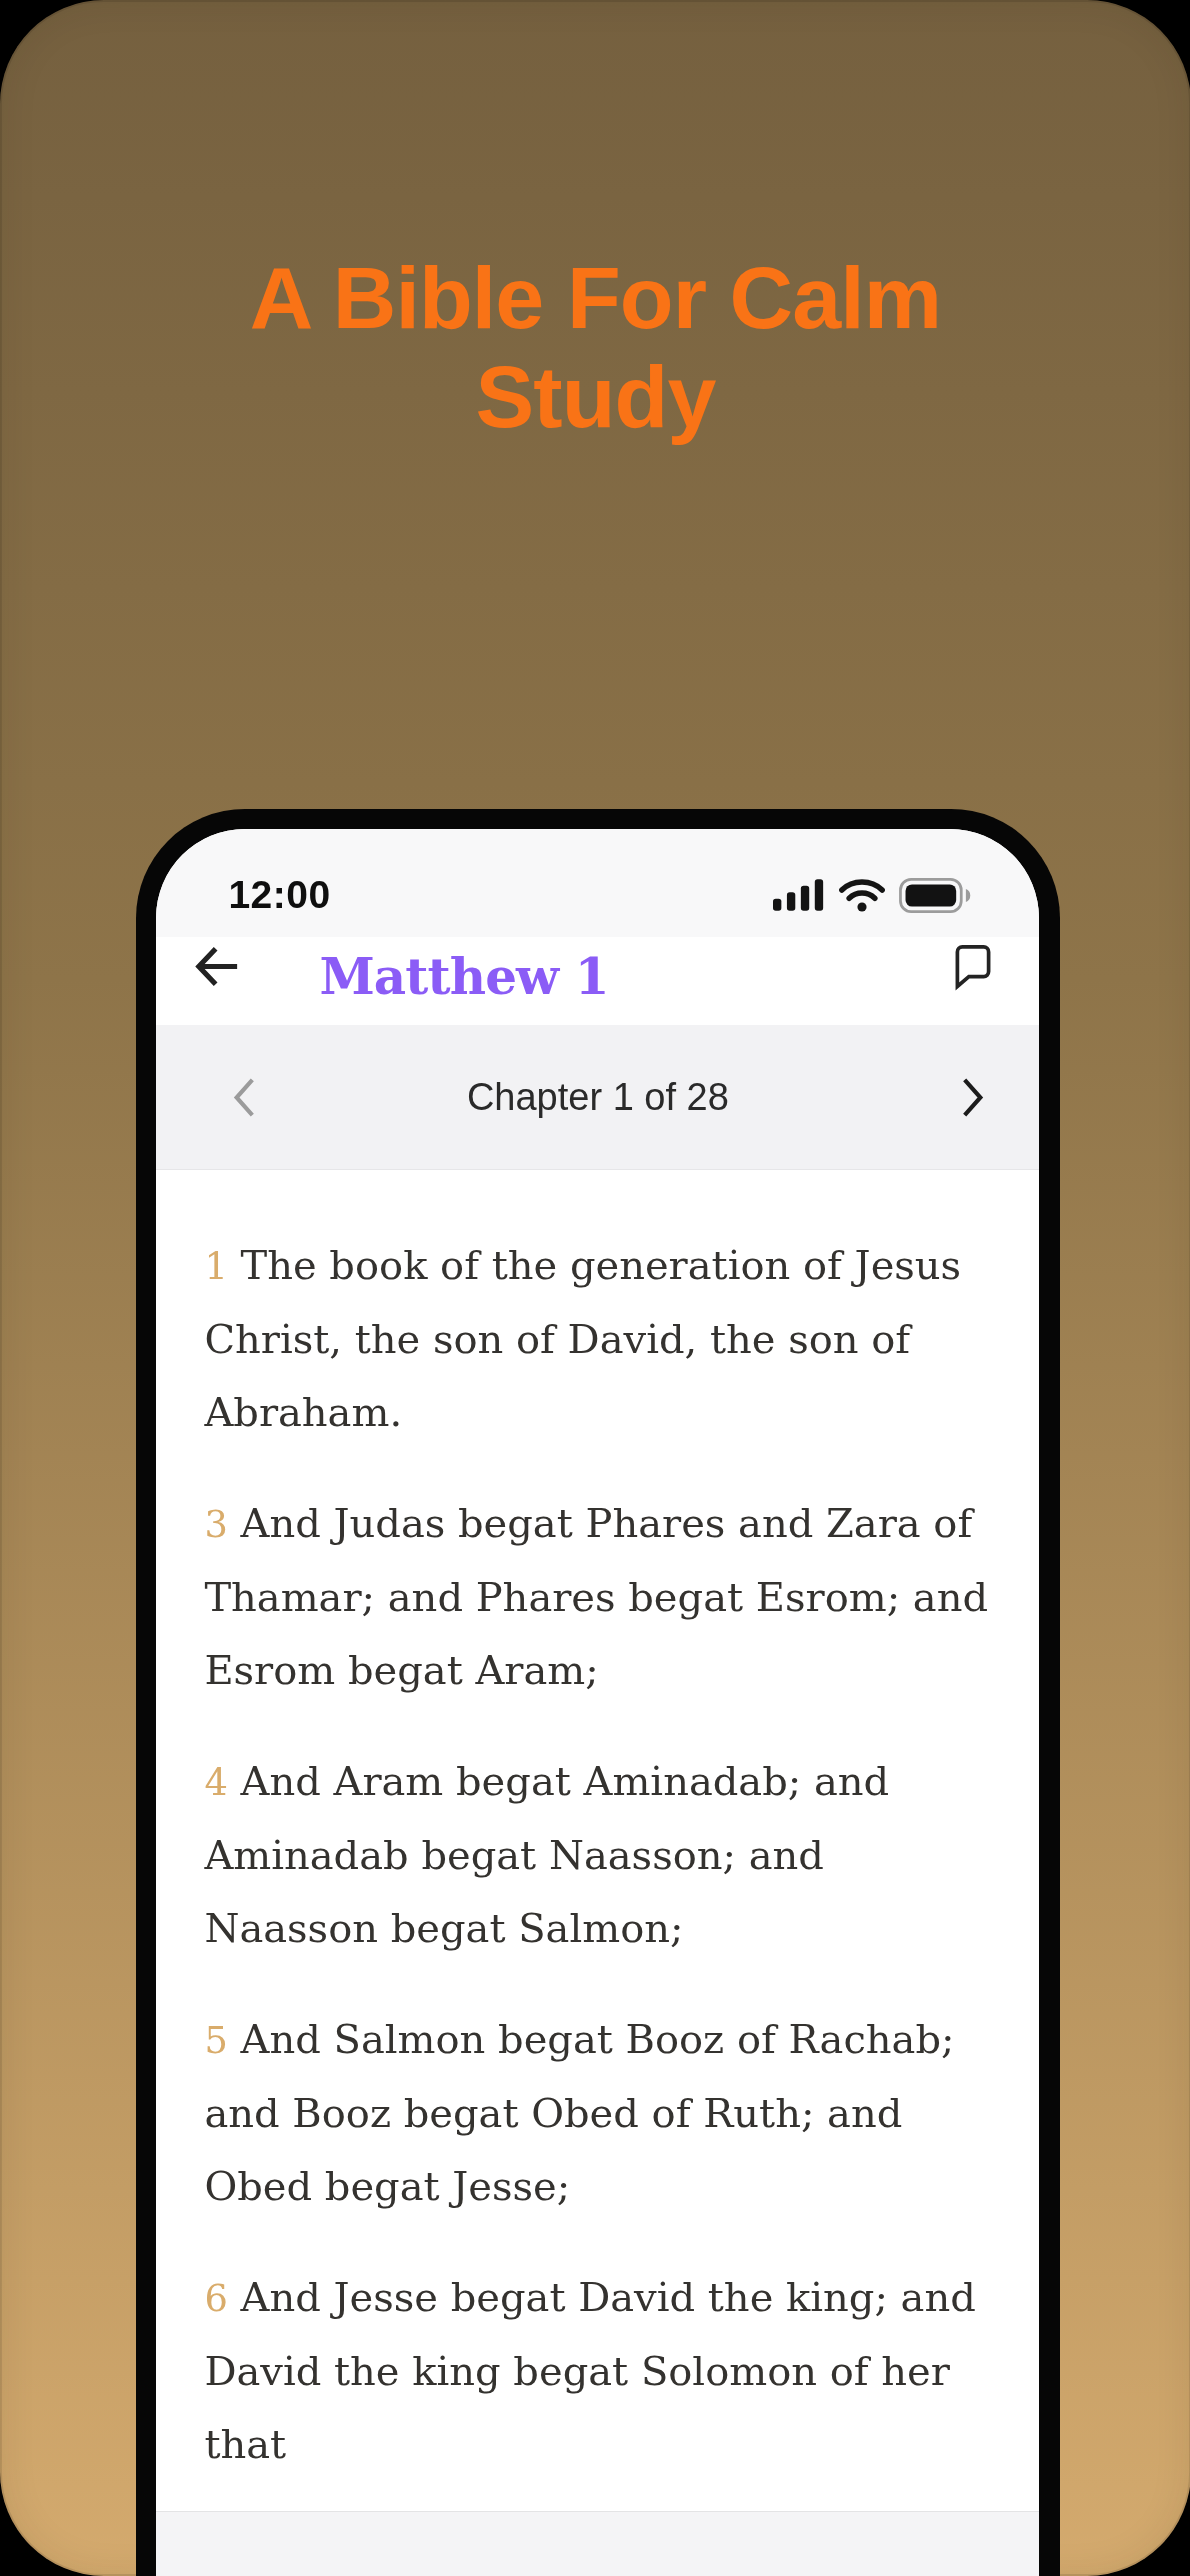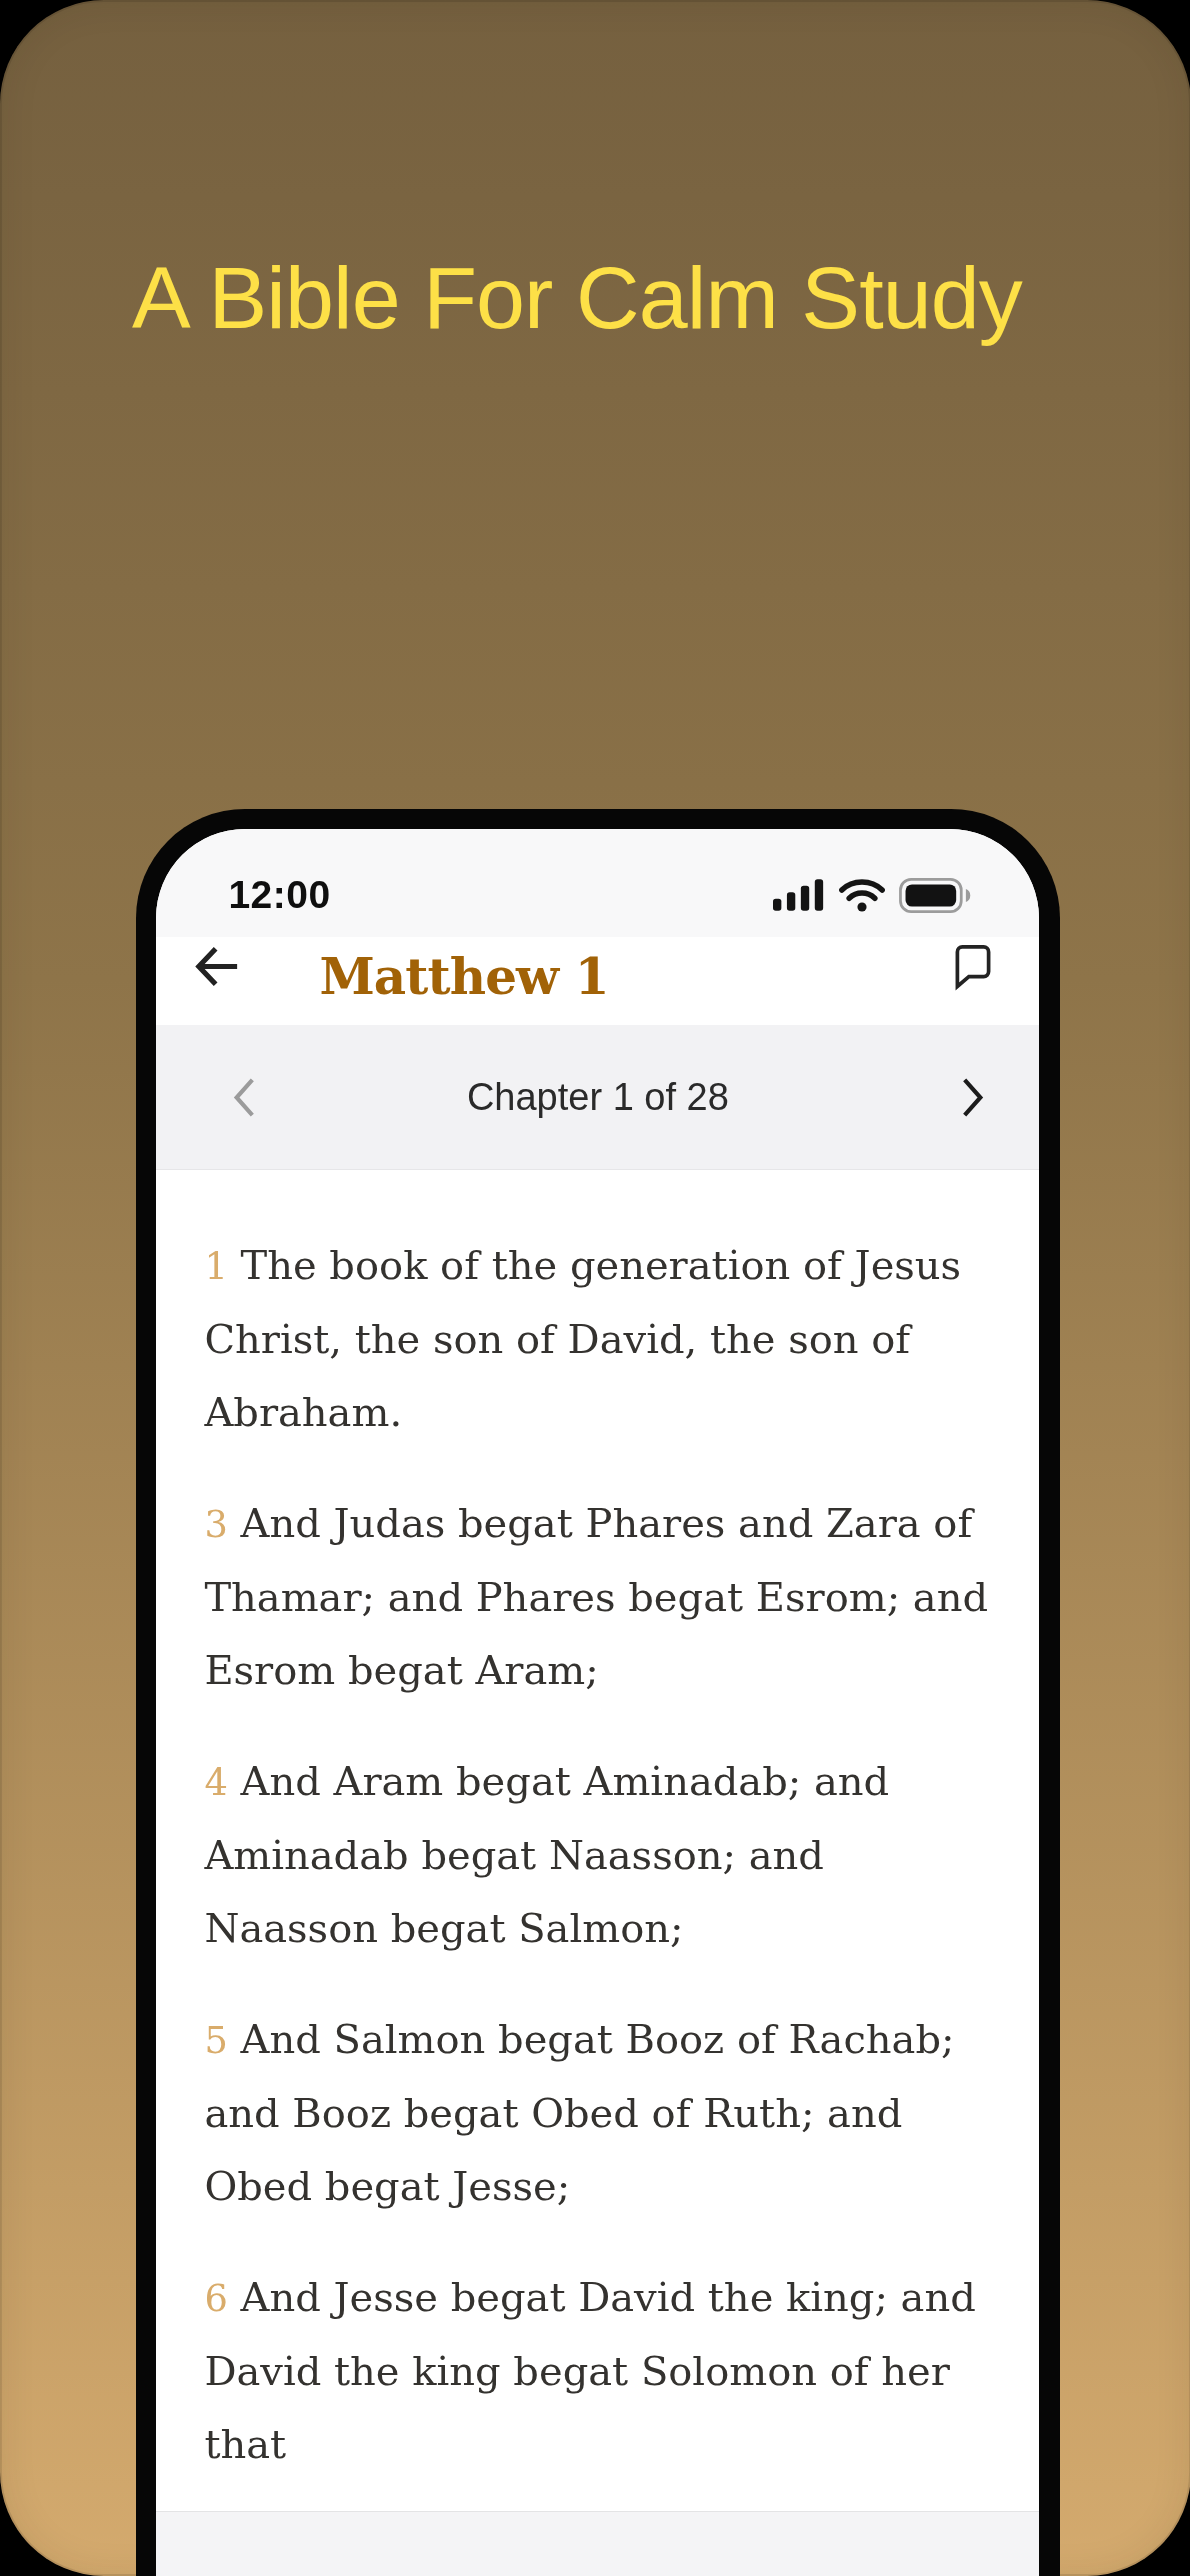--- a/index.html
+++ b/index.html
@@ -3,40 +3,40 @@
 <meta charset="utf-8">
 <style>
   html,body{margin:0;padding:0;background:#000;}
   .stage{position:relative;width:1191px;height:2576px;background:#000;overflow:hidden;
          font-family:"Liberation Sans",sans-serif;}
   
   .bg-card{position:absolute;inset:0;border-radius:104px;
            background:linear-gradient(180deg,#75603F 0%,#8E7449 38%,#D4AA6E 100%);
            box-shadow:inset 0 0 0 1.9px rgba(0,0,0,0.10), inset 0 0 37px rgba(40,30,10,0.10);}
   
-  .hero-title{position:absolute;top:249px;left:132px;width:927px;text-align:left;
-              color:#fde047;font-weight:400;font-size:88px;line-height:1.12;
+  .hero-title{position:absolute;top:249px;left:132px;width:927px;text-align:center;
+              color:#f97316;font-weight:700;font-size:88px;line-height:1.12;
               letter-spacing:-0.9px;}
   
   .phone{position:absolute;left:136px;top:809px;width:924px;height:1817px;
          background:#060606;border-radius:109px 109px 0 0;}
   .screen{position:absolute;left:20.4px;top:20.4px;width:883px;height:1797px;
           background:#FFFFFF;border-radius:89px 89px 0 0;overflow:hidden;}
   
   .status-bar{position:absolute;top:0;left:0;right:0;height:108px;background:#F8F8F9;
               display:flex;justify-content:space-between;align-items:center;
               padding:24px 68px 0 72px;box-sizing:border-box;}
   .time{font-size:39px;font-weight:700;color:#0F0F0F;letter-spacing:0.5px;}
   .status-icons{display:flex;align-items:center;gap:14px;}
   
   .nav-bar{position:absolute;top:108px;left:0;right:0;height:88px;background:#FFFFFF;}
   .back-btn{position:absolute;left:39px;top:7.4px;width:45px;height:43px;cursor:pointer;}
   .nav-title{position:absolute;left:163px;top:0px;height:88px;line-height:80px;
              font-family:"DejaVu Serif","Liberation Serif",serif;font-weight:700;
-             font-size:50px;letter-spacing:-0.9px;color:#a16207;}
+             font-size:50px;letter-spacing:-0.9px;color:#8b5cf6;}
   .comment-btn{position:absolute;left:794px;top:1.9px;width:46px;height:57px;cursor:pointer;}
   
   .chapter-bar{position:absolute;top:196px;left:0;right:0;height:144px;background:#F2F2F4;
                border-bottom:0.9px solid #E6E6E8;}
   .chapter-label{position:absolute;left:0;right:0;top:0;height:144px;line-height:144px;
                  text-align:center;font-size:38px;color:#2A2A2A;}
   .chv{position:absolute;top:52px;width:24px;height:41px;cursor:pointer;}
   .chv-left{left:76px;}
   .chv-right{right:54px;}
   

